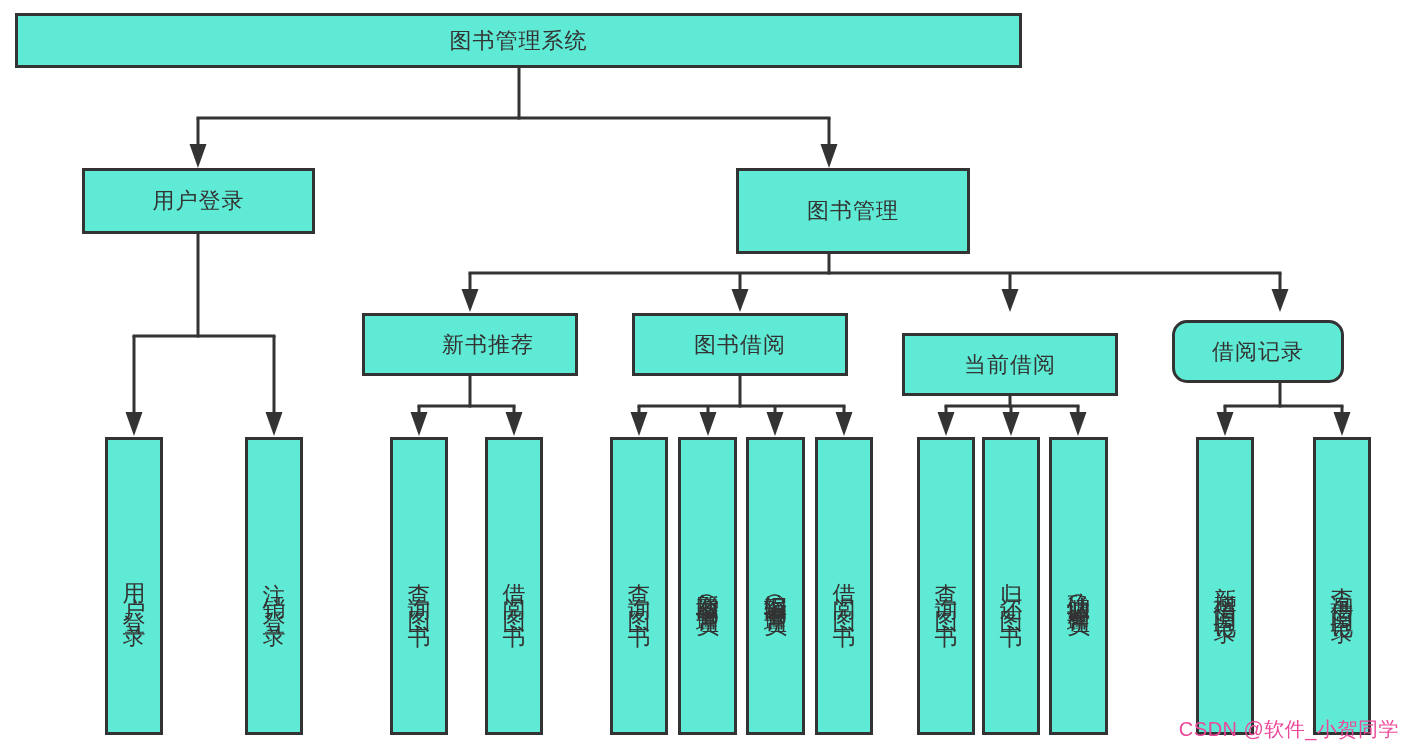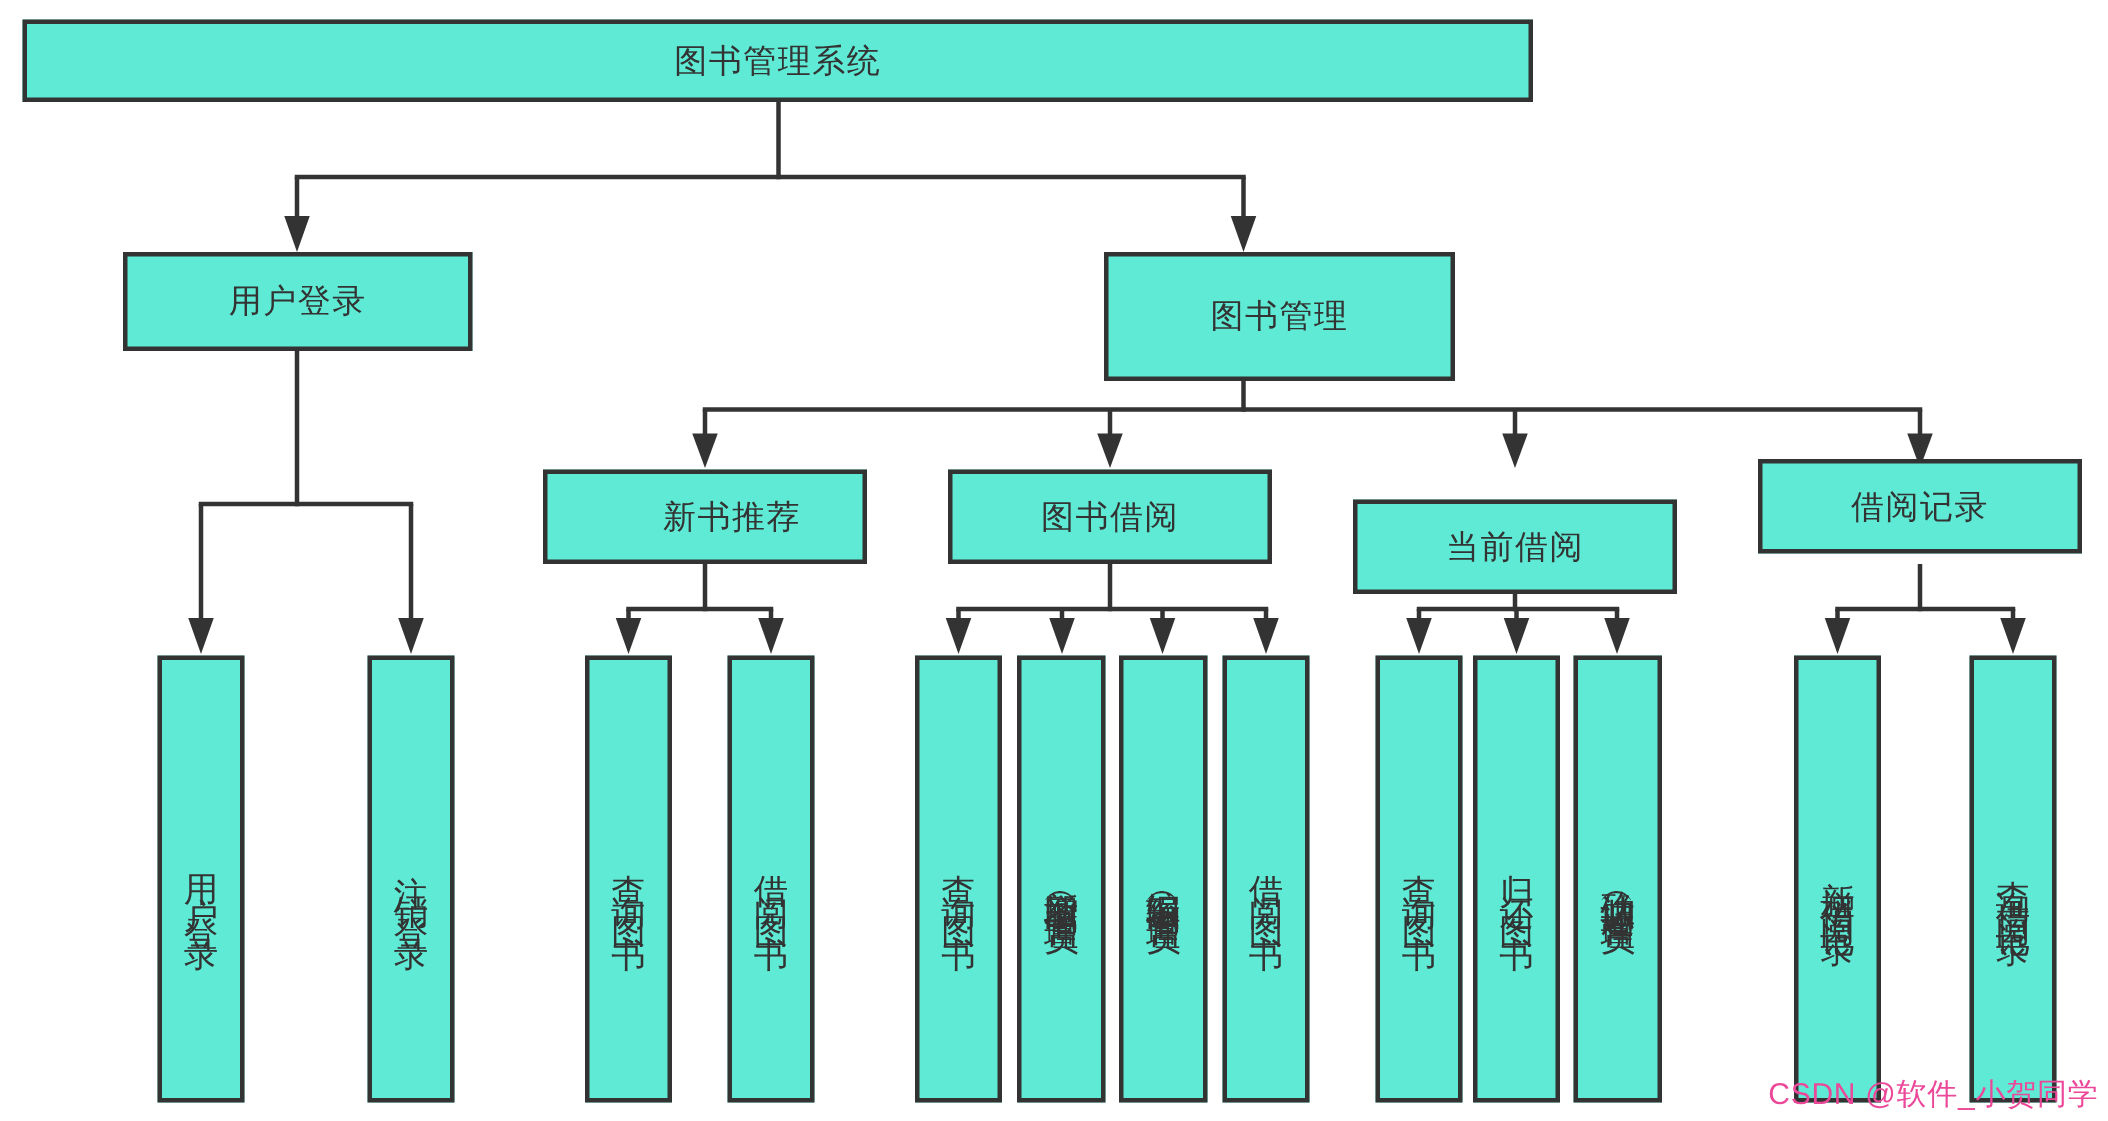--- a/index.html
+++ b/index.html
@@ -109,21 +109,21 @@
 
   <div class="node hnode" style="left:362px;top:313px;width:216px;height:63px;padding-left:36px;">
     <span>新书推荐</span>
   </div>
   <div class="node hnode" style="left:632px;top:313px;width:216px;height:63px;">
     <span>图书借阅</span>
   </div>
   <div class="node hnode" style="left:902px;top:313px;width:216px;height:63px;margin-top:20px;">
     <span>当前借阅</span>
   </div>
-  <div class="node hnode" style="left:1172px;top:306px;width:216px;height:63px;">
+  <div class="node hnode" style="left:1172px;top:320px;width:172px;height:63px;border-radius:15px;">
     <span>借阅记录</span>
   </div>
 
   <div class="node vnode" style="left:105px;top:437px;width:58px;height:298px;">
     <span class="vtext ls-wide">用户登录</span>
   </div>
   <div class="node vnode" style="left:245px;top:437px;width:58px;height:298px;">
     <span class="vtext ls-wide">注销登录</span>
   </div>
 

